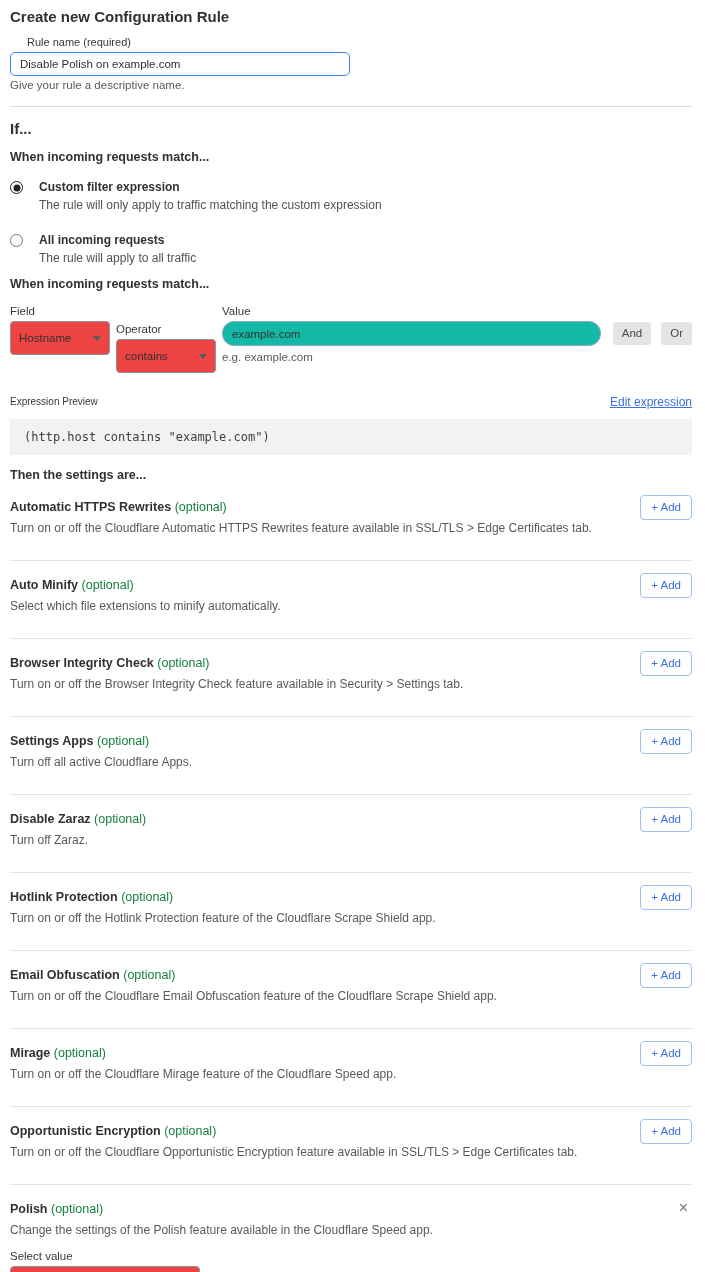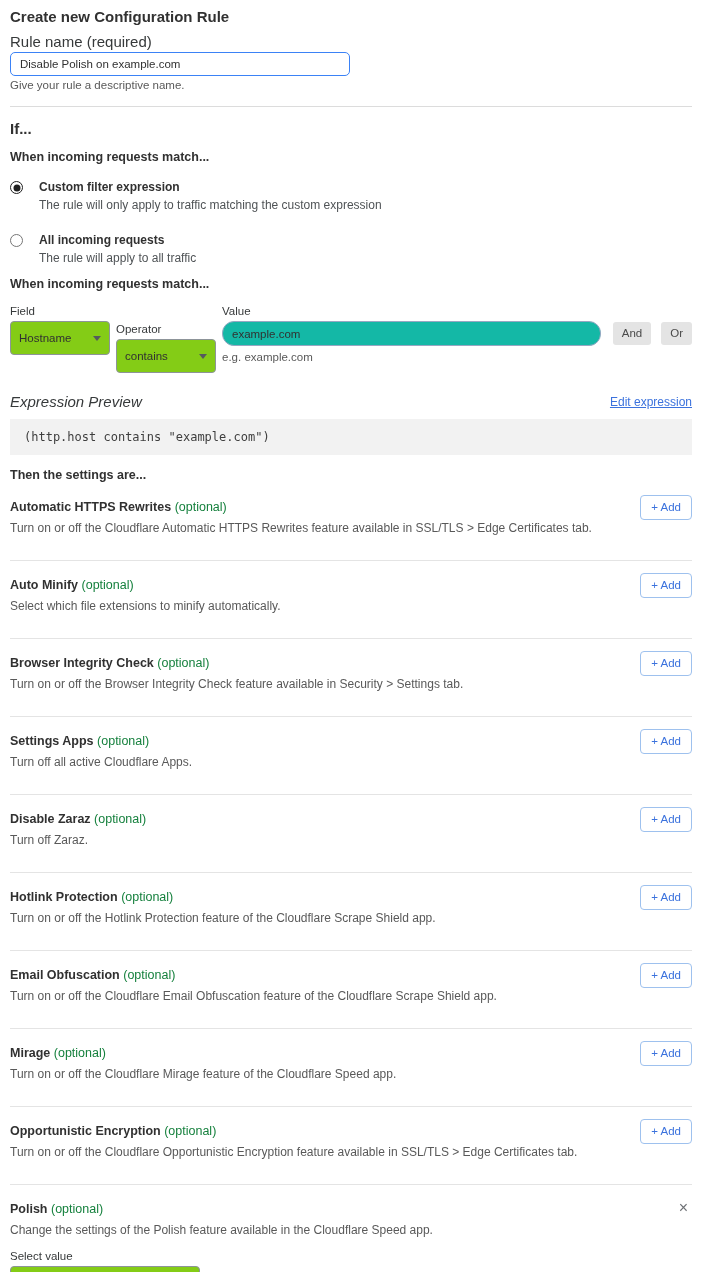--- a/index.html
+++ b/index.html
@@ -6,21 +6,21 @@
   html, body { width: 705px; height: 1272px; overflow: hidden; }
   body {
     font-family: "Liberation Sans", sans-serif;
     background: #ffffff;
     color: #36393a;
   }
   .page { padding: 8px 13px 0 10px; }
 
   .page-title { font-size: 15px; font-weight: 700; color: #313131; line-height: 18px; }
 
-  .field-label { font-size: 15px; color: #36393a; line-height: 14px; margin-top: 9px; }
+  .field-label { font-size: 11px; color: #36393a; line-height: 14px; margin-top: 9px; margin-left: 17px; }
   .rule-name-input {
     display: block; margin-top: 3px; width: 340px; height: 24px;
     border: 1px solid #3b82f6; border-radius: 5px; padding: 0 9px;
     font-size: 11.5px; color: #313131; font-family: "Liberation Sans", sans-serif;
     outline: none; background: #fff;
   }
   .help-text { font-size: 11.5px; color: #595959; line-height: 14px; margin-top: 2px; }
 
   .divider { border: none; border-top: 1px solid #dcdcdc; margin-top: 14px; }
 
@@ -46,21 +46,21 @@
   .radio-desc { font-size: 12px; color: #4f5356; line-height: 14px; margin-top: 3px; }
 
   .builder { display: flex; margin-top: 12px; align-items: flex-start; }
   .builder-col { display: flex; flex-direction: column; }
   .col-field { width: 100px; margin-right: 6px; }
   .col-operator { width: 100px; margin-right: 6px; margin-top: 18px; }
   .col-value { flex: 1 1 auto; margin-right: 12px; }
   .builder-label { font-size: 11.5px; color: #36393a; line-height: 14px; }
   .select-box {
     margin-top: 3px; height: 25px; border: 1px solid #8d9499; border-radius: 4px;
-    background: #84cc16; display: flex; align-items: center; justify-content: space-between;
+    background: #ef4444; display: flex; align-items: center; justify-content: space-between;
     padding: 16px 8px; font-size: 11.5px; color: #313131; cursor: pointer;
   }
   .chevron {
     width: 0; height: 0; border-left: 4px solid transparent; border-right: 4px solid transparent;
     border-top: 5px solid #555a5e; margin-left: 8px; flex: 0 0 auto;
   }
   .value-input {
     margin-top: 3px; height: 25px; width: 100%;
     background: #14b8a6; border: 1px solid #96a7c2; border-radius: 12px;
     padding: 0 9px; font-size: 11.5px; color: #313131;
@@ -69,21 +69,21 @@
   .andor { display: flex; align-items: center; margin-top: 18px; }
   .andor-btn {
     background: #e4e4e4; color: #4a4a4a; font-size: 11.5px; line-height: 13px;
     border: none; border-radius: 3px; padding: 5px 9px; cursor: pointer;
     font-family: "Liberation Sans", sans-serif;
   }
   .andor-btn + .andor-btn { margin-left: 10px; }
   .eg-help { font-size: 11.5px; color: #595959; line-height: 14px; margin-top: 4px; }
 
   .preview-header { display: flex; justify-content: space-between; align-items: flex-end; margin-top: 22px; }
-  .preview-label { font-size: 15px; color: #36393a; line-height: 14px; font-style: italic; }
+  .preview-label { font-size: 10px; color: #36393a; line-height: 14px; }
   .edit-link { font-size: 12px; color: #3b72dd; text-decoration: underline; cursor: pointer; }
   .code-block {
     margin-top: 10px; background: #f2f2f2; padding: 11px 14px;
     font-family: "DejaVu Sans Mono", "Liberation Mono", monospace;
     font-size: 12px; color: #3e3e3e; line-height: 14px;
   }
 
   .then-heading { font-size: 12.5px; font-weight: 700; color: #313131; line-height: 15px; margin-top: 13px; }
 
   .setting-row { padding: 16px 0 25px 0; border-bottom: 1px solid #e4e4e4; position: relative; }

